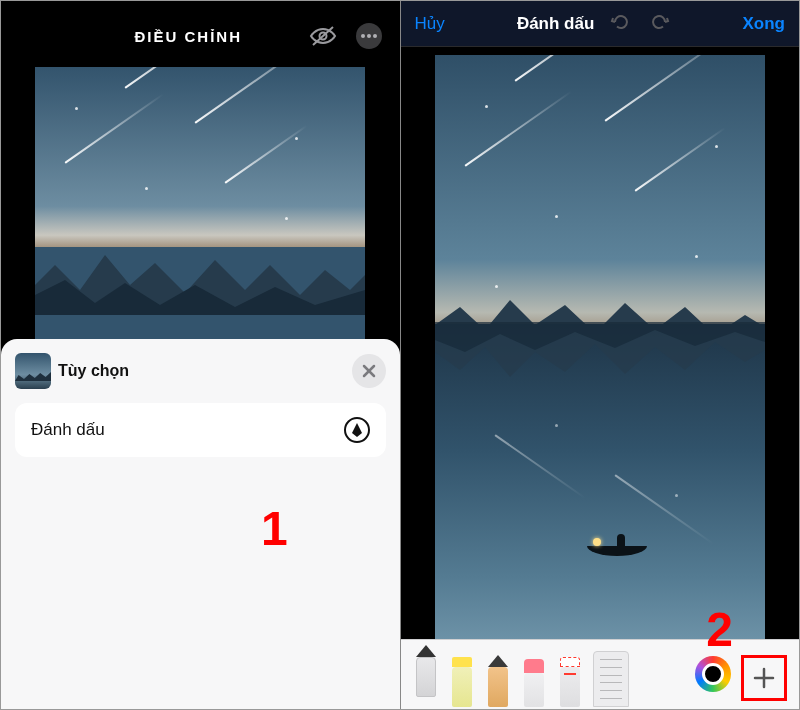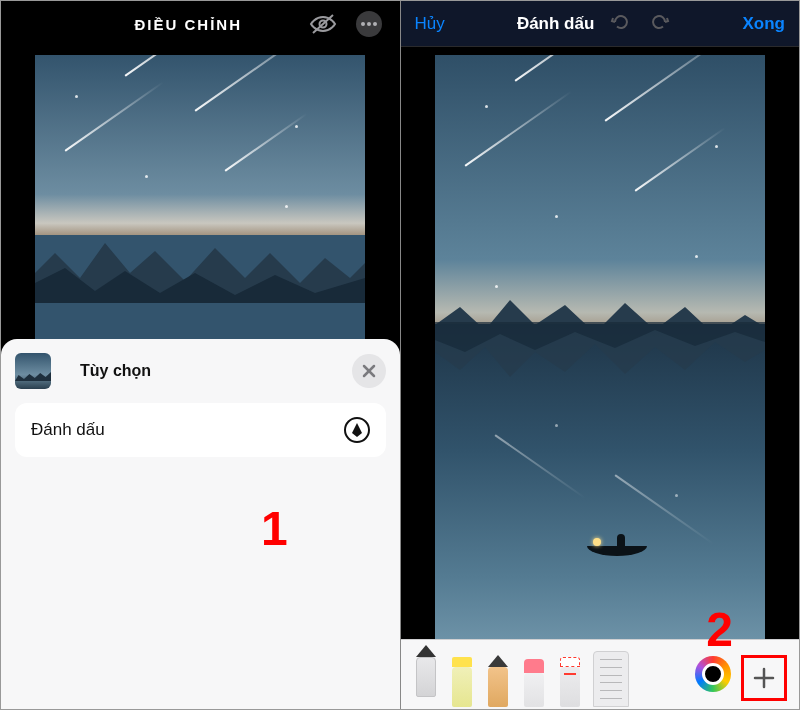--- a/index.html
+++ b/index.html
@@ -29,20 +29,21 @@
     background: #888;
   }
   
   .left-header {
     height: 46px;
     background: #000;
     display: flex;
     align-items: center;
     justify-content: space-between;
     padding: 0 16px;
+    margin-top: 12px;
   }
   .left-title {
     color: #fff;
     font-size: 15px;
     letter-spacing: 2px;
     font-weight: 600;
   }
   .left-icons { display: flex; align-items: center; gap: 18px; }
   .icon-btn { color: #888; display:flex; align-items:center; justify-content:center; }
   .left-image-area {
@@ -77,21 +78,21 @@
     height: 372px;
     background: #f7f7f8;
     border-top-left-radius: 16px;
     border-top-right-radius: 16px;
     padding: 14px 14px 0 14px;
   }
   .sheet-header {
     display:flex; align-items:center; justify-content:space-between;
     margin-bottom: 14px;
   }
-  .sheet-header-left { display:flex; align-items:center; gap:29px; }
+  .sheet-header-left { display:flex; align-items:center; gap:7px; }
   .thumb {
     width: 36px; height: 36px; border-radius:6px; overflow:hidden;
     background: linear-gradient(#33546d, #6d8da1 60%, #2a3f4e);
     position:relative;
   }
   .thumb .mini-mt { position:absolute; bottom:8px; left:0; right:0; height:10px;
     background: #1e2f3d; clip-path: polygon(0 100%, 10% 40%, 25% 80%, 40% 30%, 55% 70%, 70% 20%, 85% 60%, 100% 10%, 100% 100%); }
   .sheet-title { font-size: 16px; font-weight:600; color:#111; }
   .close-btn {
     width:34px; height:34px; border-radius:50%;

